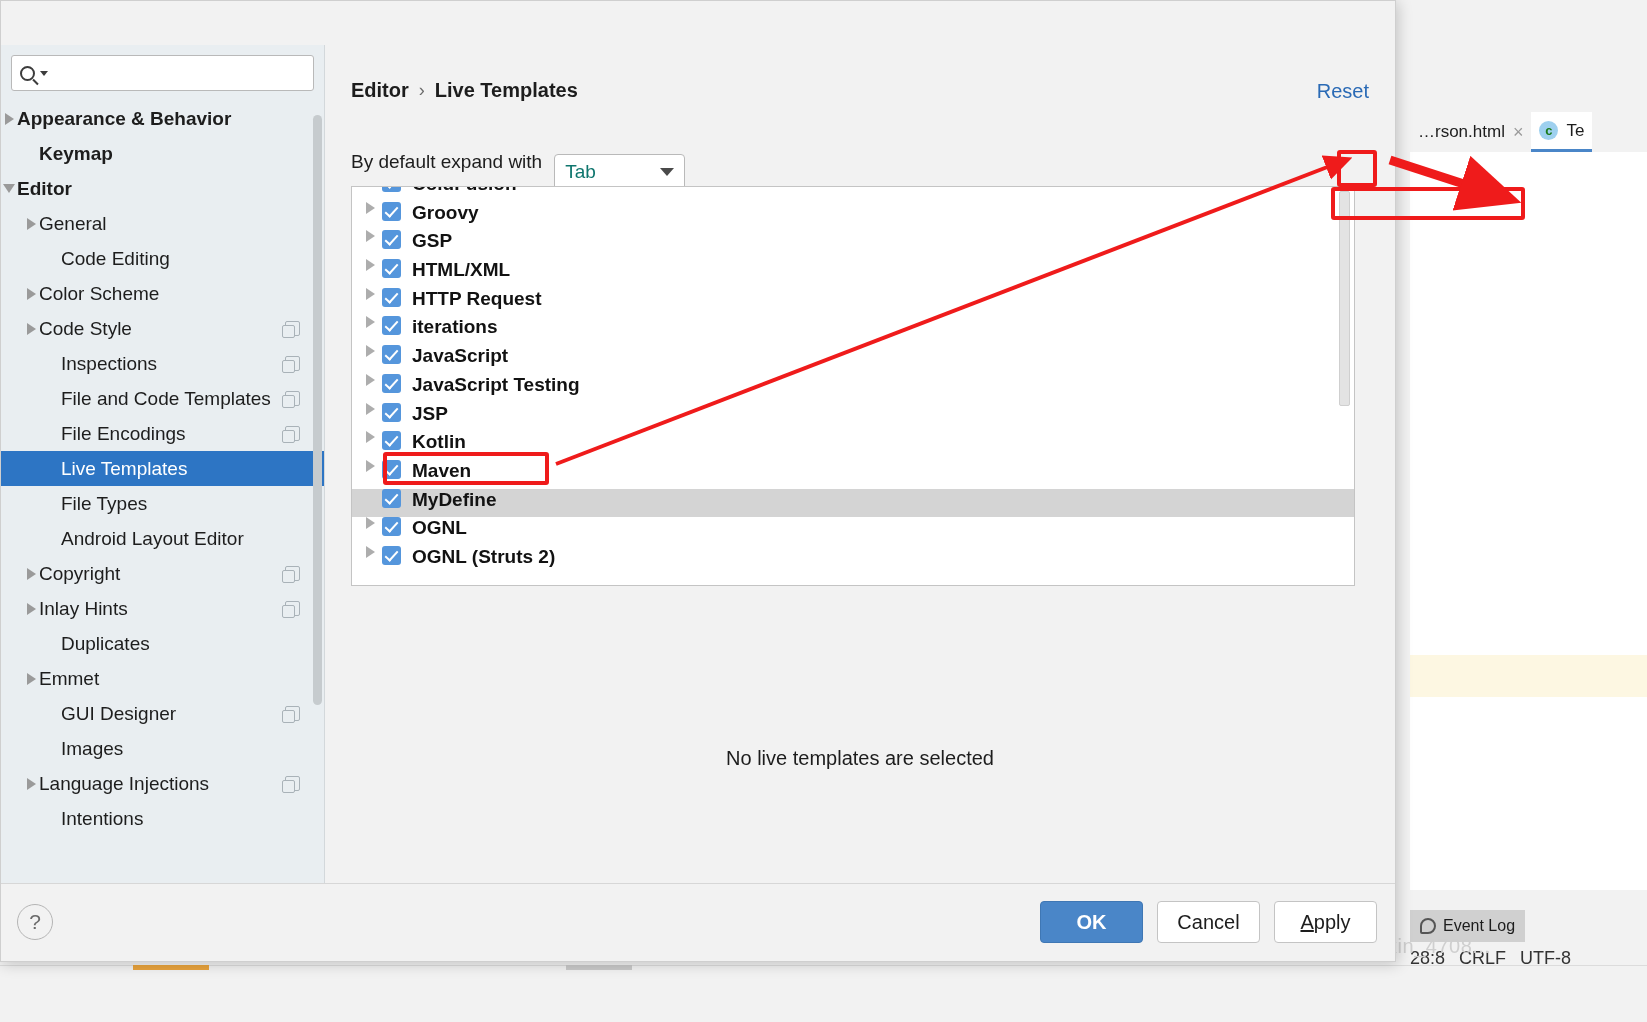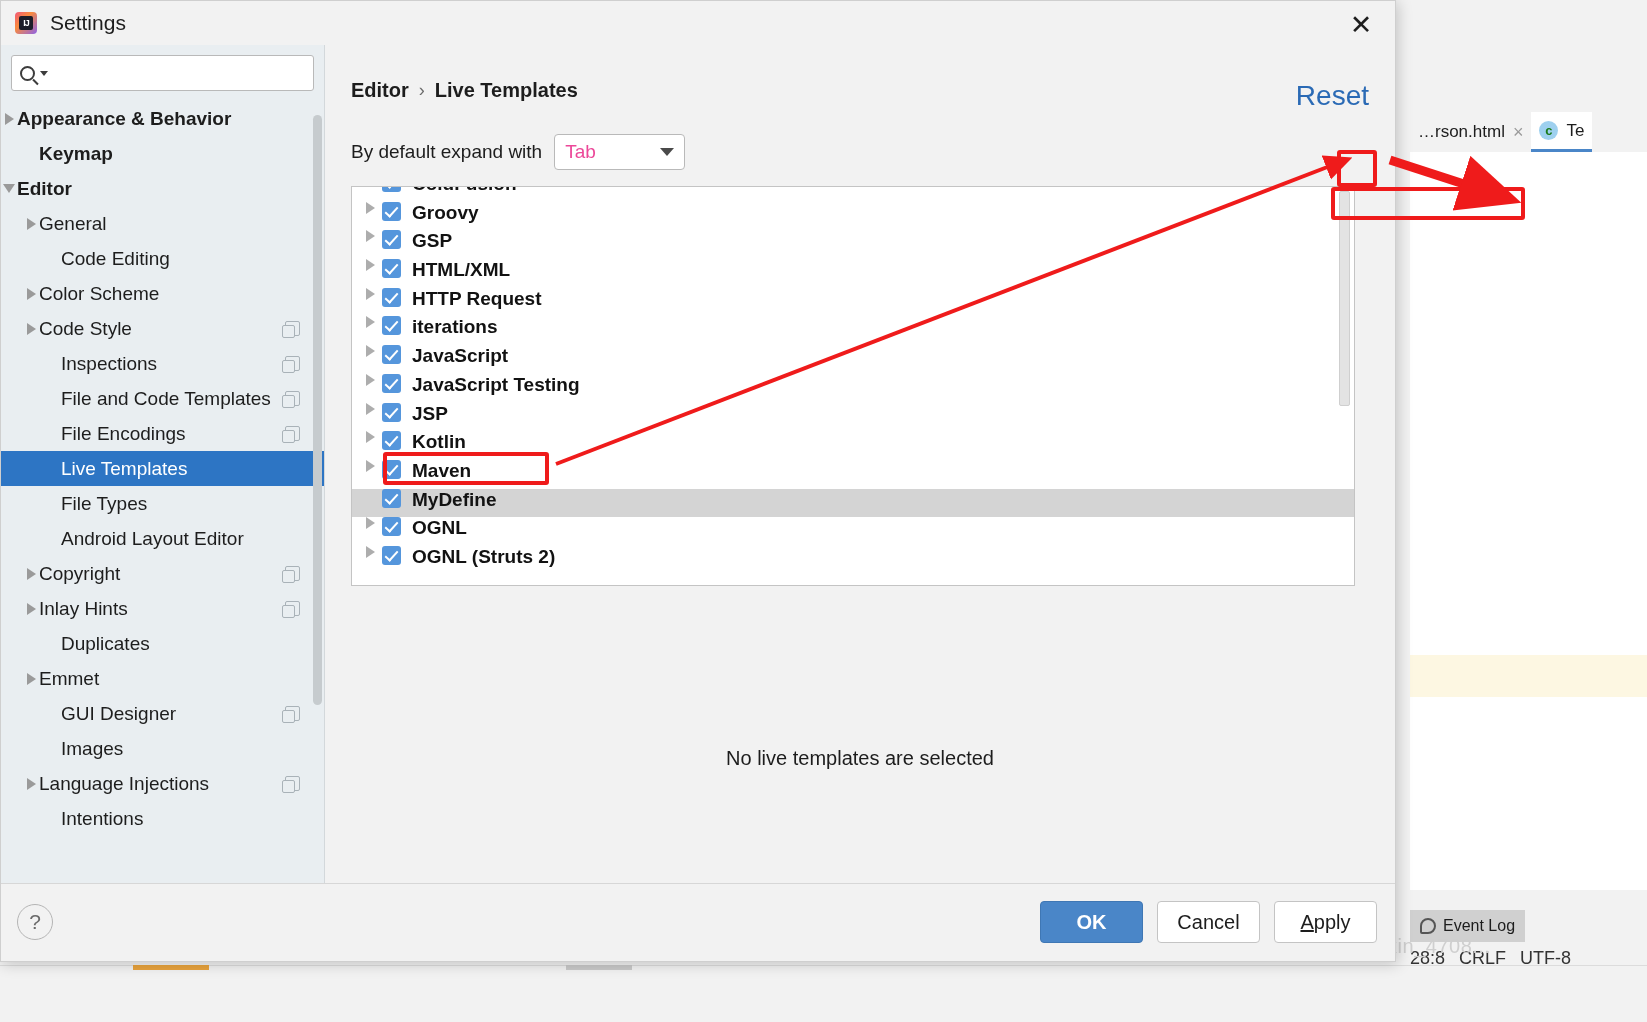--- a/index.html
+++ b/index.html
@@ -154,30 +154,30 @@
   }
 
   
   #main-panel { flex: 1; position: relative; background: #f2f2f2; }
   #breadcrumb {
     position: absolute; left: 26px; top: 34px; display: flex; align-items: center;
     gap: 10px; font-size: 20px; font-weight: bold; color: #1d1d1d;
   }
   .crumb-sep { color: #6b6b6b; font-weight: normal; font-size: 18px; }
   #reset-link {
-    position: absolute; right: 26px; top: 35px; font-size: 28px; color: #2a6ab5;
+    position: absolute; right: 26px; top: 35px; font-size: 20px; color: #2a6ab5;
   }
   #expand-row {
     position: absolute; left: 26px; top: 89px; display: flex; align-items: center; gap: 12px;
   }
   #expand-label { font-size: 19px; color: #1d1d1d; }
   #expand-select {
     width: 131px; height: 36px; background: #ffffff; border: 1px solid #b9b9b9;
     border-radius: 4px; display: flex; align-items: center; padding: 0 10px;
-    font-size: 19px; color: #ec4899; justify-content: space-between;
+    font-size: 19px; color: #0f766e; justify-content: space-between; margin-top: 20px;
   }
   .caret-dn { width:0;height:0;border-left:7px solid transparent;border-right:7px solid transparent;border-top:8px solid #4a4a4a; }
 
   
   #templates-frame {
     position: absolute; left: 26px; top: 141px; width: 1004px; height: 400px;
     background: #ffffff; border: 1px solid #c4c4c4; overflow: hidden;
   }
   #templates-list { position: relative; }
   .tpl-row {
@@ -270,27 +270,20 @@
   <span>CRLF</span>
   <span>UTF-8</span>
 </div>
 <div id="watermark">https://blog.csdn.net/weixin_4708...</div>
 <div id="ide-bottom-strip"></div>
 <div id="ide-orange-tab"></div>
 <div id="ide-bot-box1"></div>
 
 <div id="settings-dialog">
 
-  <div id="dialog-titlebar">
-    <div id="app-icon">
-        <span>IJ</span>
-      </div>
-    <div id="dialog-title">Settings</div>
-    <div id="dialog-close">✕</div>
-  </div>
 
   <div id="dialog-body">
 
     <div id="sidebar">
       <div id="search-box">
         <span class="mag"></span>
         <span class="mini-caret"></span>
         <input id="search-input" type="text" placeholder="" style="">
       </div>
       <div id="tree">

